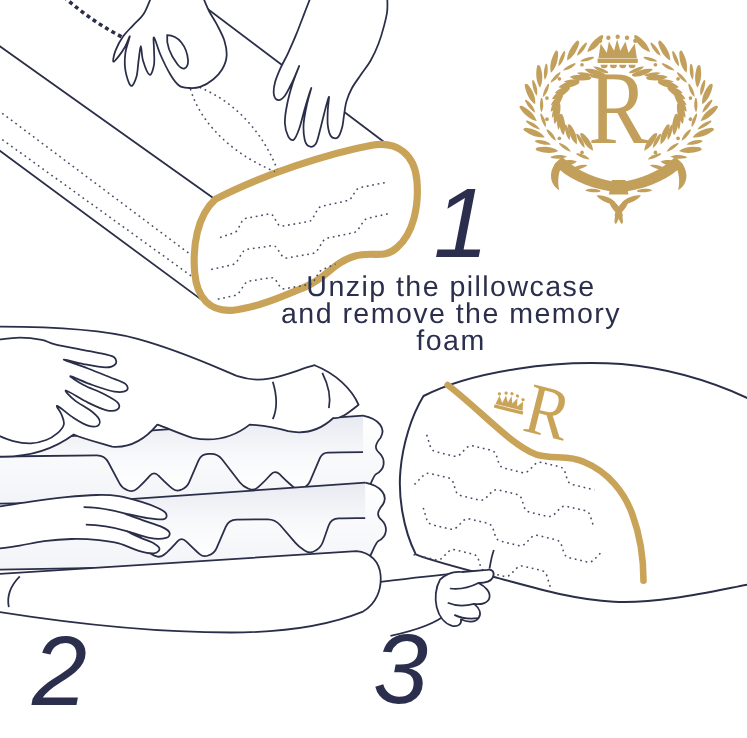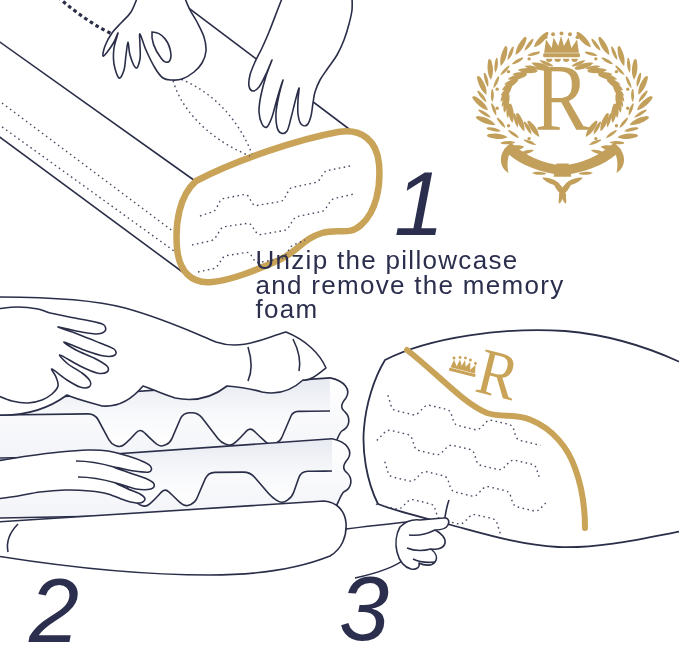--- a/index.html
+++ b/index.html
@@ -1,20 +1,20 @@
 <!DOCTYPE html>
 <html><head><meta charset="utf-8">
 <style>
 html,body{margin:0;padding:0;background:#fff;width:679px;height:671px;overflow:hidden}
 #page{position:relative;width:679px;height:671px;font-family:"Liberation Sans",sans-serif;background:#fff}
 svg{position:absolute;left:0;top:0}
 .ln{fill:none;stroke:#2a2e48;stroke-width:1.6}
 .dt{fill:none;stroke:#484d66;stroke-width:1.4;stroke-dasharray:1.6,3.4}
 .num{position:absolute;color:#2b2f4d;font-style:italic;font-size:90px;font-weight:400;line-height:1}
-.txt{position:absolute;color:#2b2f4d;font-size:26px;line-height:24.5px;letter-spacing:1.0px;white-space:nowrap}
+.txt{position:absolute;color:#2b2f4d;font-size:26px;line-height:24.5px;text-align:center;letter-spacing:1.0px;white-space:nowrap}
 </style></head>
 <body>
 <div id="page">
 <svg width="679" height="671" viewBox="0 0 679 671">
 <defs>
 <linearGradient id="gtop" x1="0" y1="0" x2="0" y2="1">
  <stop offset="0" stop-color="#e7eaf1"></stop>
           <stop offset="0.55" stop-color="#f8f9fb"></stop>
           <stop offset="1" stop-color="#ffffff"></stop>
 </linearGradient>

